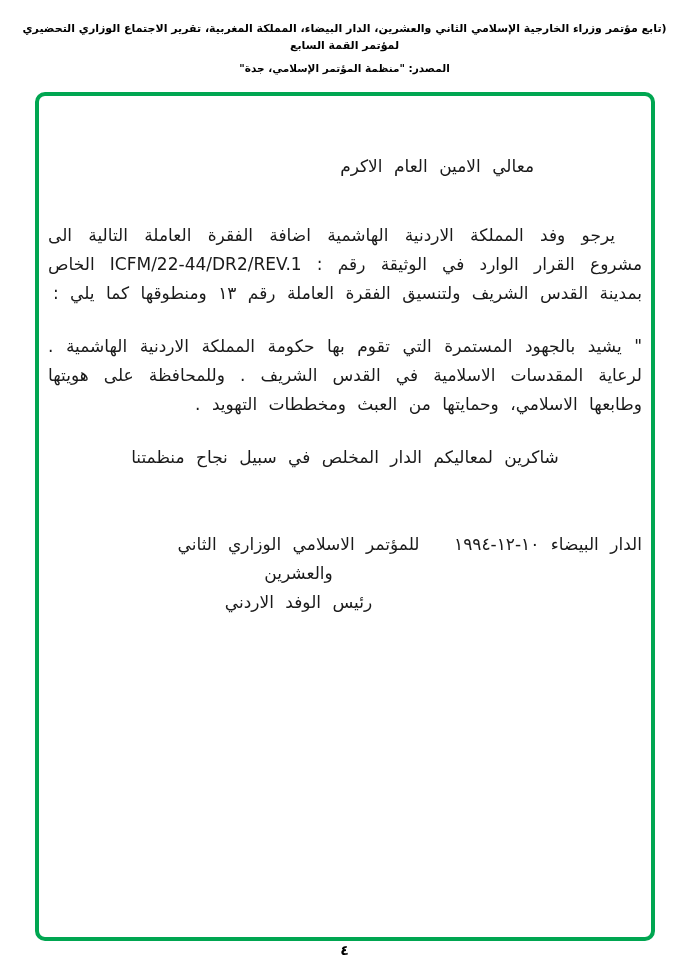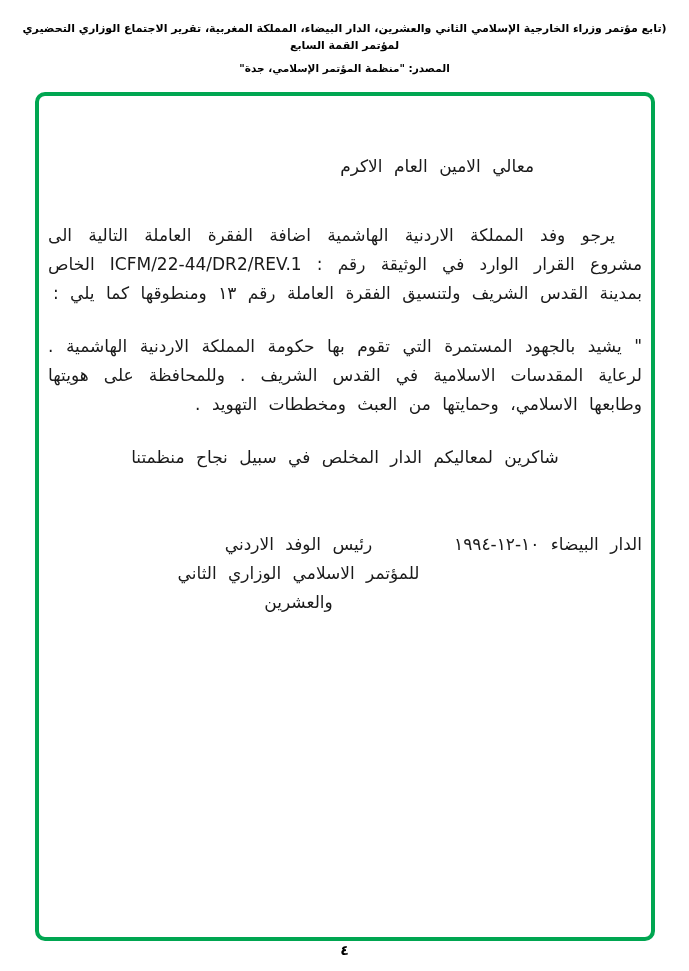--- a/index.html
+++ b/index.html
@@ -98,22 +98,22 @@
     <p class="para">يرجو وفد المملكة الاردنية  الهاشمية اضافة الفقرة العاملة التالية الى مشروع القرار  الوارد في الوثيقة رقم : ICFM/22-44/DR2/REV.1 الخاص بمدينة القدس الشريف ولتنسيق الفقرة العاملة رقم ١٣ ومنطوقها كما يلي :</p>
 
     <p class="para no-indent">" يشيد بالجهود المستمرة التي تقوم بها حكومة المملكة الاردنية الهاشمية . لرعاية المقدسات الاسلامية في القدس الشريف . وللمحافظة على هويتها وطابعها الاسلامي، وحمايتها من العبث ومخططات التهويد .</p>
 
 
     <p class="closing">شاكرين لمعاليكم الدار المخلص في سبيل نجاح منظمتنا</p>
 
     <div class="sign-row">
       <div class="date">الدار البيضاء ١٠-١٢-١٩٩٤</div>
       <div class="title-block">
+        <div>للمؤتمر الاسلامي الوزاري الثاني والعشرين</div>
         <div>رئيس الوفد الاردني</div>
-        <div>للمؤتمر الاسلامي الوزاري الثاني والعشرين</div>
       </div>
     </div>
 
   </main>
 
   <footer class="page-number">٤</footer>
 
 </div>
 
 </body></html>

